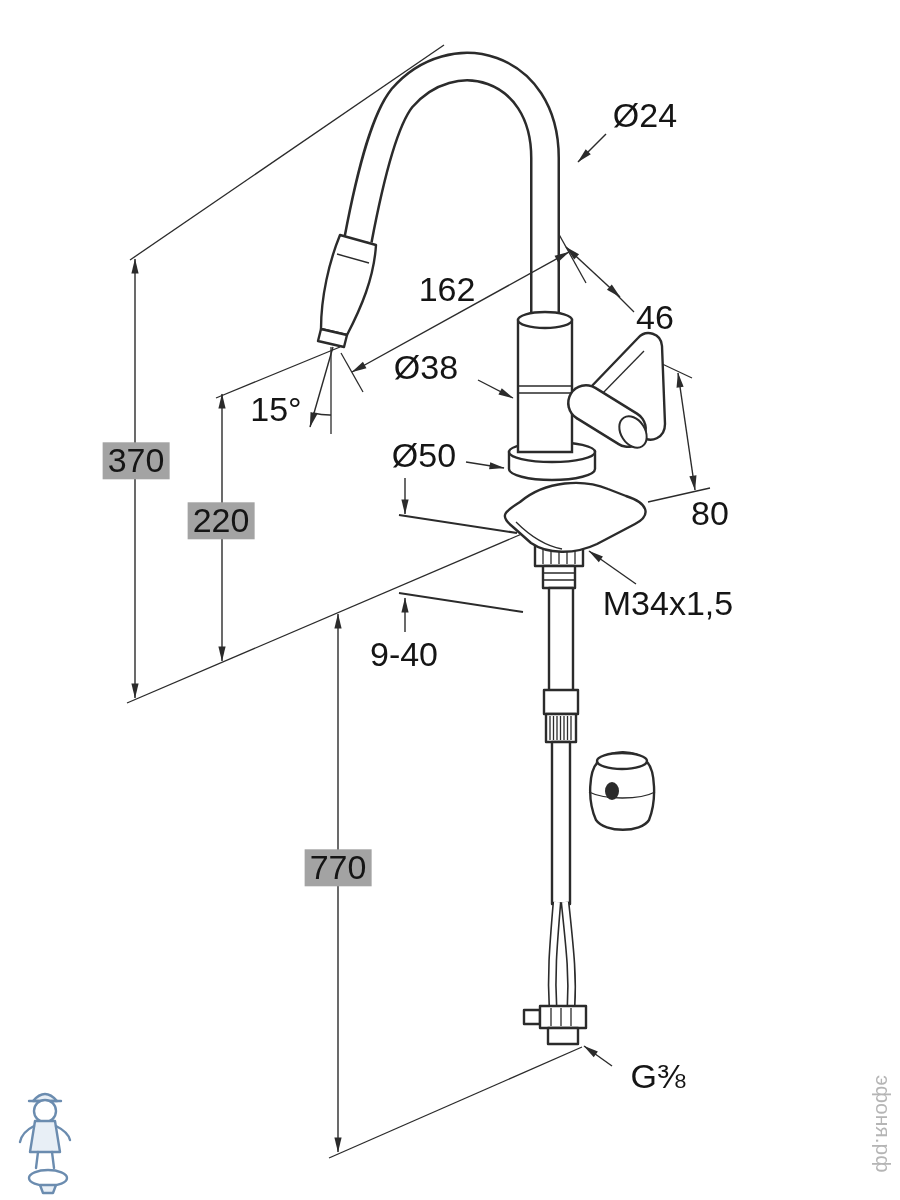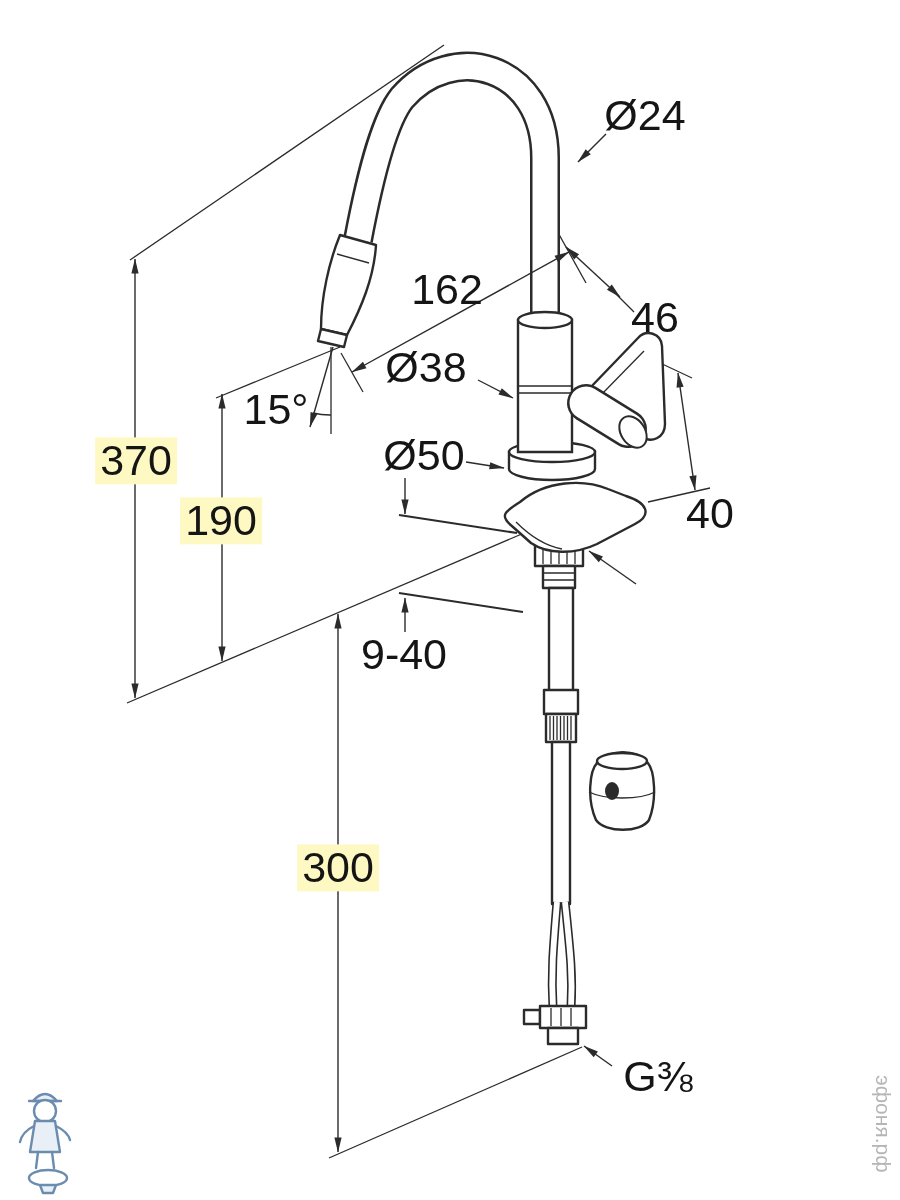--- a/index.html
+++ b/index.html
@@ -4,23 +4,23 @@
 <style>
   html,body{margin:0;padding:0}
   body{
     width:900px;height:1200px;background:#ffffff;position:relative;overflow:hidden;
     font-family:"Liberation Sans", sans-serif;
   }
   .canvas{position:absolute;inset:0}
   svg{position:absolute;left:0;top:0}
   .dim-label{
     position:absolute;transform:translate(-50%,-50%);
-    font-size:43px;color:#151515;white-space:nowrap;line-height:1.1;
+    font-size:34px;color:#151515;white-space:nowrap;line-height:1.1;
   }
-  .dim-label.bg{background:#fef9c3;padding:0 5px}
+  .dim-label.bg{background:#a3a3a3;padding:0 5px}
 </style>
 </head>
 <body>
 
 <div class="canvas">
 
 <svg width="900" height="1200" viewBox="0 0 900 1200">
   <defs>
     <marker id="arr" viewBox="0 0 16 10" refX="15" refY="5" markerWidth="16" markerHeight="10" orient="auto-start-reverse" markerUnits="userSpaceOnUse">
       <path d="M0.5,1.4 L15.5,5 L0.5,8.6 Z" fill="#2b2b2b"></path>
@@ -155,20 +155,21 @@
 
   <text x="876" y="1075" transform="rotate(90 876 1075)" font-size="21" fill="#b5b5b5" style="font-family:'Liberation Sans',sans-serif">эфоня.рф</text>
 </svg>
 
 <div class="dim-label" style="left:645px;top:116px">Ø24</div>
 <div class="dim-label" style="left:447px;top:290px">162</div>
 <div class="dim-label" style="left:655px;top:318px">46</div>
 <div class="dim-label" style="left:426px;top:368px">Ø38</div>
 <div class="dim-label" style="left:276px;top:410px">15°</div>
 <div class="dim-label bg" style="left:136px;top:461px">370</div>
-<div class="dim-label bg" style="left:221px;top:521px">190</div>
+<div class="dim-label bg" style="left:221px;top:521px">220</div>
 <div class="dim-label" style="left:424px;top:456px">Ø50</div>
-<div class="dim-label" style="left:710px;top:514px">40</div>
+<div class="dim-label" style="left:710px;top:514px">80</div>
+<div class="dim-label" style="left:668px;top:604px">M34x1,5</div>
 <div class="dim-label" style="left:404px;top:655px">9-40</div>
-<div class="dim-label bg" style="left:338px;top:868px">300</div>
+<div class="dim-label bg" style="left:338px;top:868px">770</div>
 <div class="dim-label" style="left:658px;top:1077px">G⅜</div>
 
 </div>
 
 </body></html>

